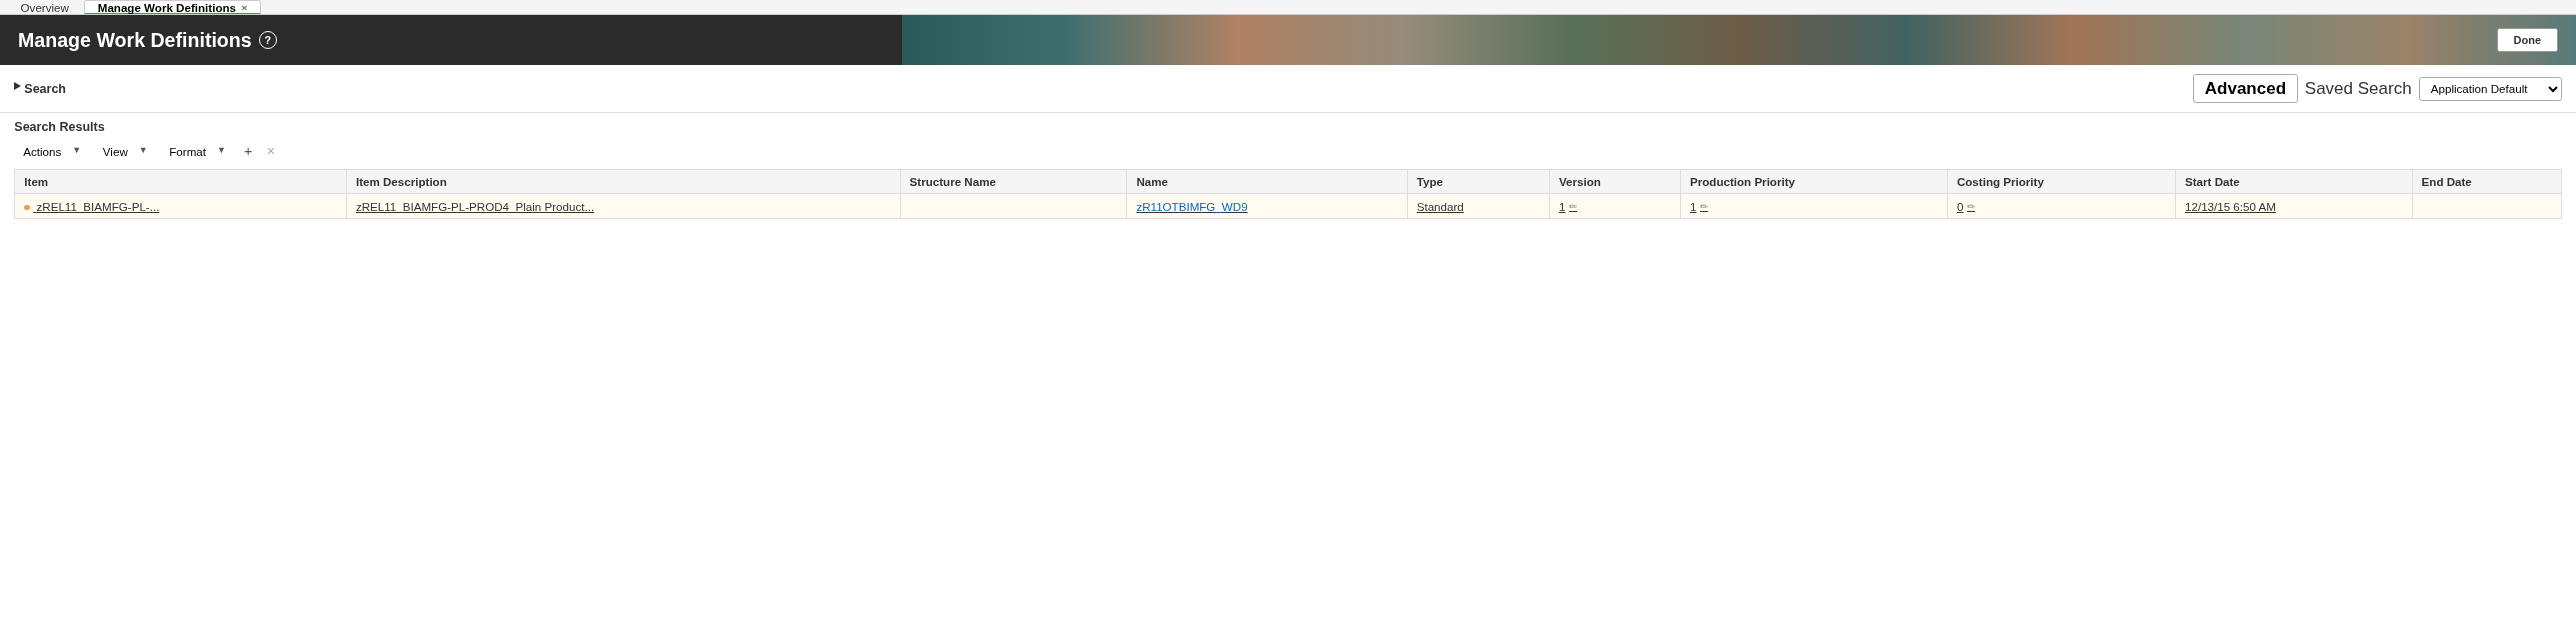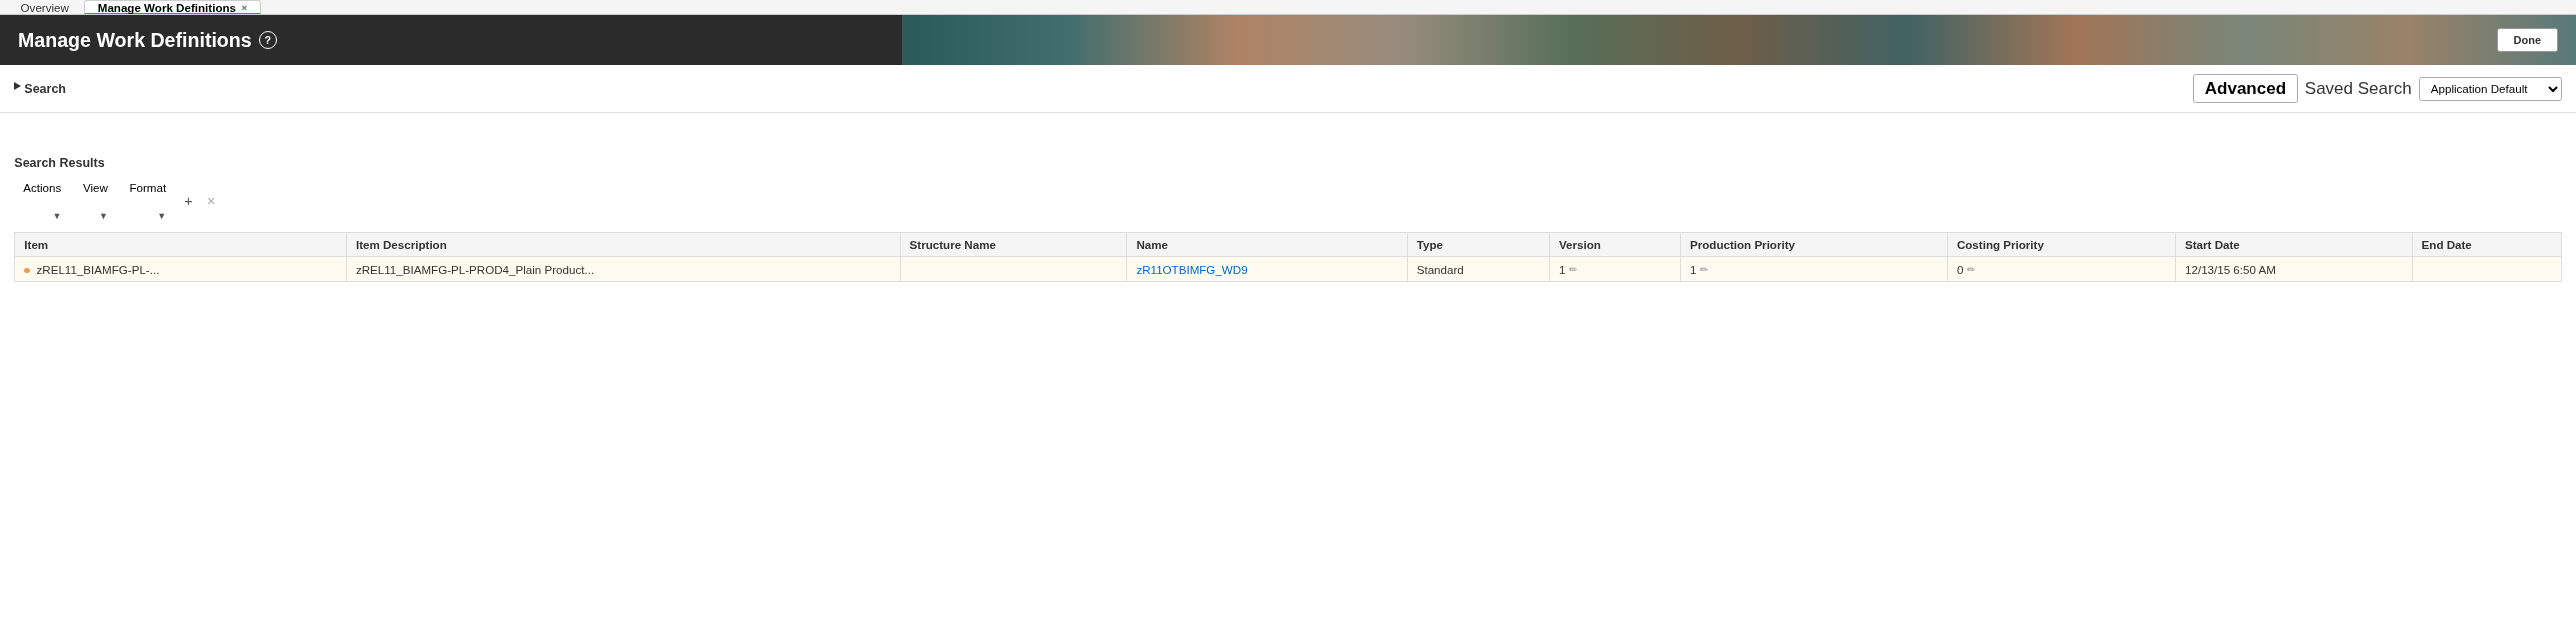--- a/index.html
+++ b/index.html
@@ -144,21 +144,20 @@
       border-radius: 2.7px;
       background: #fff;
       font-size: 11.6px;
       min-width: 143px;
       cursor: pointer;
     }
 
     
     .results-area {
       padding: 7.1px 14.3px 0 14.3px;
-      margin-top: 36px;
     }
     .results-title {
       font-size: 12.5px;
       font-weight: bold;
       margin-bottom: 7.1px;
     }
 
     
     .toolbar {
       display: flex;
@@ -166,23 +165,22 @@
       gap: 3.6px;
       margin-bottom: 7.1px;
     }
     .toolbar-btn {
       padding: 3.6px 9px;
       border: none;
       background: transparent;
       cursor: pointer;
       font-size: 11.6px;
       display: flex;
-      align-items: flex-end;
-      gap: 17px;
-      flex-direction: column;
+      align-items: flex-start;
+      gap: 11px;
     }
     .dropdown-arrow {
       font-size: 9px;
       color: #555;
     }
     .icon-add {
       font-size: 14.3px;
       color: #555;
       cursor: pointer;
       padding: 1.8px 5.4px;
@@ -214,20 +212,21 @@
       text-align: left;
       font-weight: bold;
     }
     .data-table tbody td {
       border: 0.9px solid #ddd;
       padding: 5.4px 9px;
       vertical-align: middle;
     }
     .data-table tbody tr {
       background: #fff;
+      text-decoration: underline;
     }
     .data-table tbody tr.highlighted {
       background: #fffbf0;
     }
     .link-text {
       color: #0066cc;
       cursor: pointer;
       text-decoration: none;
     }
     .row-indicator {

